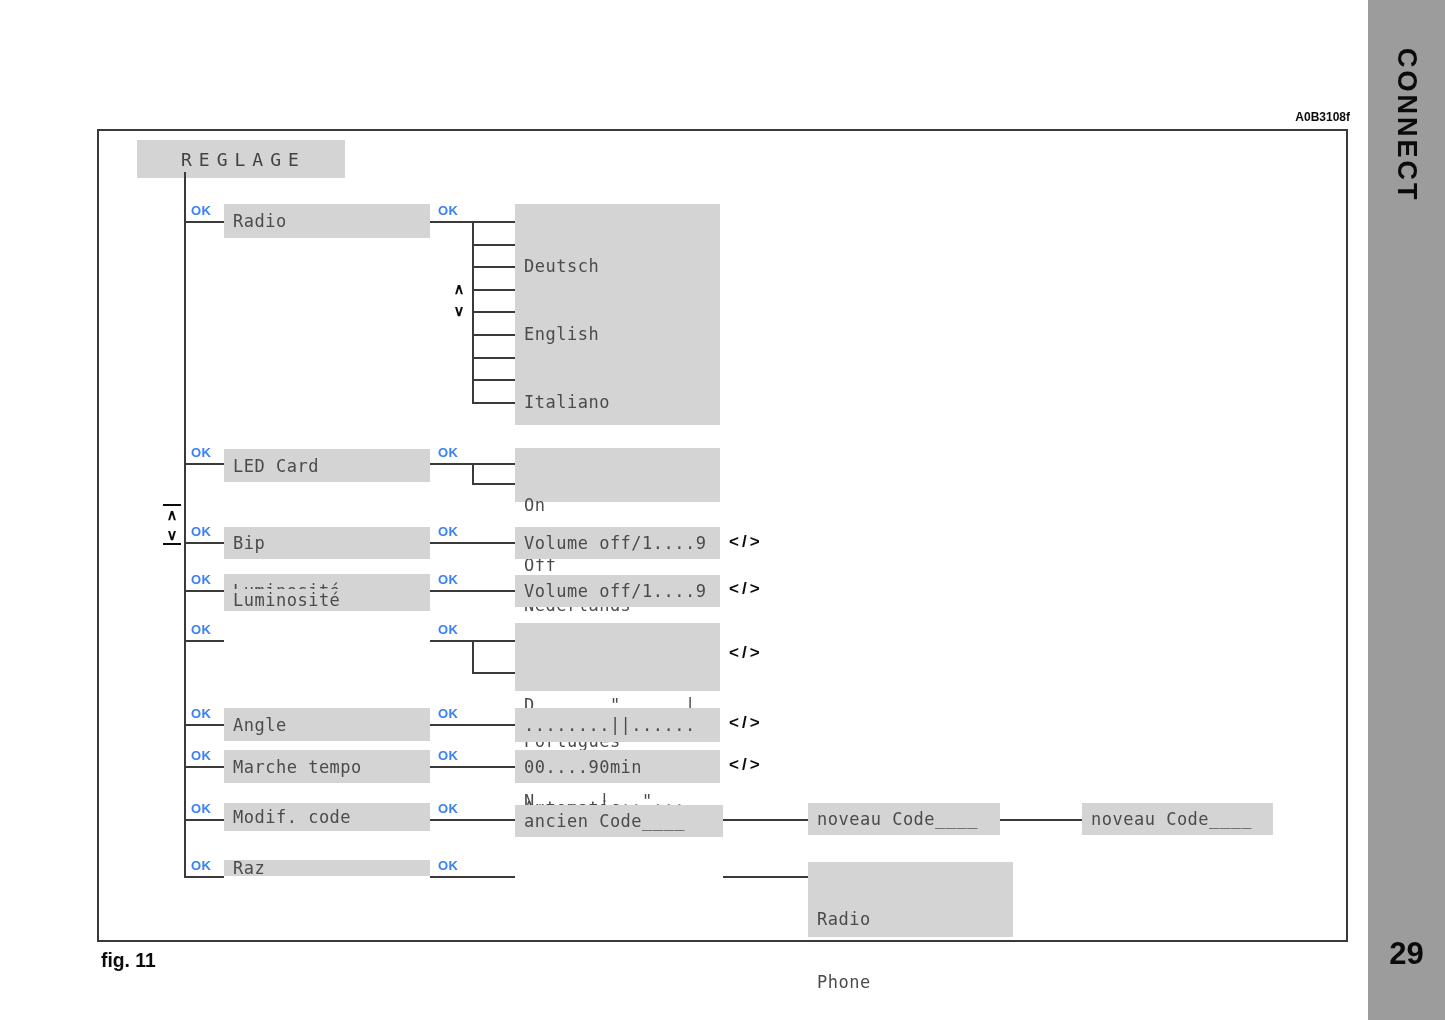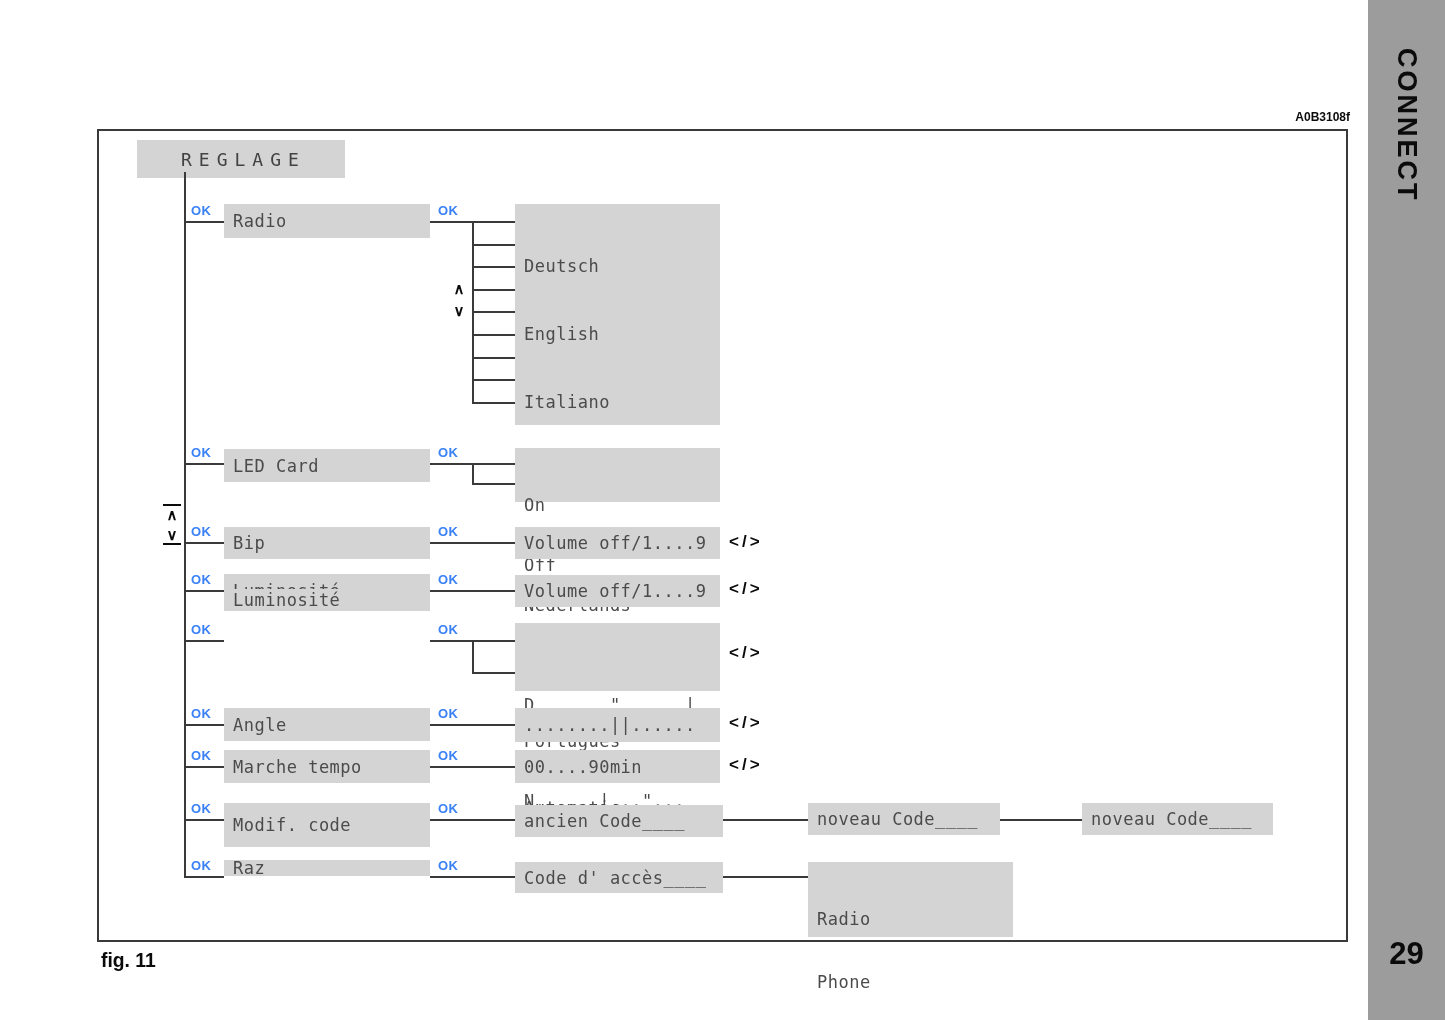--- a/index.html
+++ b/index.html
@@ -74,21 +74,21 @@
   <div class="ok" style="left:191px;top:801px;">OK</div>
   <div class="ok" style="left:191px;top:858px;">OK</div>
 
   <div class="box" style="left:224px;top:204px;width:206px;height:34px;">Radio</div>
   <div class="box" style="left:224px;top:449px;width:206px;height:33px;">LED Card</div>
   <div class="box" style="left:224px;top:527px;width:206px;height:32px;">Bip</div>
   <div class="box" style="left:224px;top:574px;width:206px;height:33px;">Luminosité</div>
   <div class="box" style="left:224px;top:589px;width:206px;height:22px;">Luminosité</div>
   <div class="box" style="left:224px;top:708px;width:206px;height:33px;">Angle</div>
   <div class="box" style="left:224px;top:750px;width:206px;height:33px;">Marche tempo</div>
-  <div class="box" style="left:224px;top:803px;width:206px;height:44px;">Modif. code</div>
+  <div class="box" style="left:224px;top:803px;width:206px;height:28px;">Modif. code</div>
   <div class="box" style="left:224px;top:860px;width:206px;height:16px;">Raz</div>
 
   <div class="ok" style="left:438px;top:203px;">OK</div>
   <div class="ok" style="left:438px;top:445px;">OK</div>
   <div class="ok" style="left:438px;top:524px;">OK</div>
   <div class="ok" style="left:438px;top:572px;">OK</div>
   <div class="ok" style="left:438px;top:622px;">OK</div>
   <div class="ok" style="left:438px;top:706px;">OK</div>
   <div class="ok" style="left:438px;top:748px;">OK</div>
   <div class="ok" style="left:438px;top:801px;">OK</div>
@@ -153,21 +153,20 @@
   <div class="lr" style="left:729px;top:755px;">&lt;/&gt;</div>
 
   <div class="hline" style="left:430px;top:819px;width:85px;"></div>
   <div class="box" style="left:515px;top:805px;width:208px;height:32px;">ancien Code____</div>
   <div class="hline" style="left:723px;top:819px;width:85px;"></div>
   <div class="box" style="left:808px;top:803px;width:192px;height:32px;">noveau Code____</div>
   <div class="hline" style="left:1000px;top:819px;width:82px;"></div>
   <div class="box" style="left:1082px;top:803px;width:191px;height:32px;">noveau Code____</div>
 
   <div class="hline" style="left:430px;top:876px;width:85px;"></div>
-  <div class="box" style="left:515px;top:862px;width:208px;height:31px;">Code d' accès____</div>
   <div class="hline" style="left:723px;top:876px;width:85px;"></div>
   <div class="box multi" style="left:808px;top:862px;width:205px;height:75px;line-height:21px;padding-top:5px;">
     <div>Radio</div>
     <div>Phone</div>
     
   </div>
 
 </div>
 
 </body></html>

